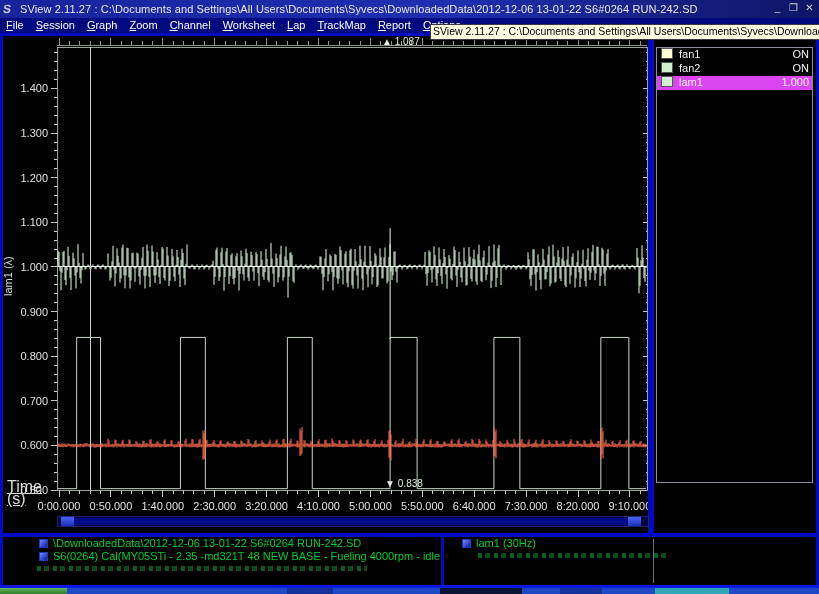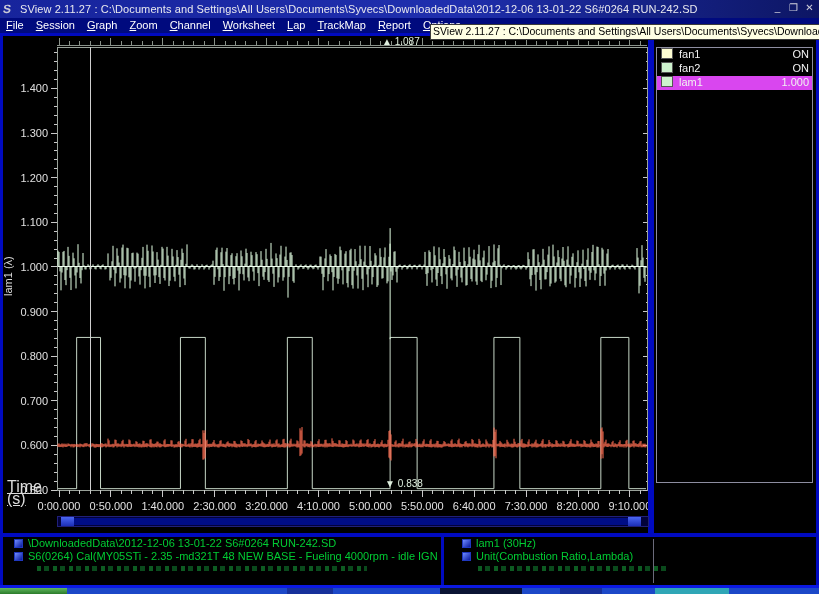--- a/index.html
+++ b/index.html
@@ -39,21 +39,21 @@
   
   .scrollbar{position:absolute;left:54px;top:480px;width:590px;height:9px;background:#02023a;border:1px solid #20207a;}
   .sbfill{position:absolute;left:4px;top:1px;right:18px;height:7px;background:#000d86;}
   .sbhandle{position:absolute;top:0;width:13px;height:9px;background:linear-gradient(#4a66f2,#1c2fb6);}
   .sbhandle.left{left:3px;} .sbhandle.right{right:7px;}
   
   .statusbox{position:absolute;top:537px;height:48px;background:#000;overflow:hidden;}
   .statusbox.left{left:3px;width:438px;}
   .statusbox.right{left:444px;width:372px;}
   .srow{height:13px;line-height:13px;font-size:11px;color:#00cc33;white-space:nowrap;display:flex;align-items:center;}
-  .statusbox.left .srow{padding-left:11px;}
+  .statusbox.left .srow{padding-left:36px;}
   .statusbox.right .srow{padding-left:18px;}
   .sbullet{display:inline-block;width:7px;height:7px;margin-right:5px;flex:none;
     background:linear-gradient(135deg,#6f8cff,#0a1a9e);border:1px solid #2038c0;}
   .smudge{height:5px;margin:3px 0 0 34px;
     background:repeating-linear-gradient(90deg,#0d5c22 0 4px,transparent 4px 7px,#0a4a1c 7px 12px,transparent 12px 16px);}
   .vdivider{position:absolute;left:209px;top:2px;width:1px;height:44px;background:#6a6a7a;}
   
   .bottomband{position:absolute;left:0;top:585px;width:819px;height:3px;background:#0b19e2;}
   .taskbar{position:absolute;left:0;top:588px;width:819px;height:6px;background:#1c48c8;}
   .startbtn{position:absolute;left:0;top:0;width:67px;height:6px;background:linear-gradient(#62b85e,#2b7b2b);}
@@ -160,21 +160,20 @@
   </div>
 
   <div class="statusbox left" id="statusleft">
       <div class="srow"><span class="sbullet"></span>\DownloadedData\2012-12-06 13-01-22 S6#0264 RUN-242.SD</div>
       <div class="srow"><span class="sbullet"></span>S6(0264) Cal(MY05STi - 2.35 -md321T 48 NEW BASE - Fueling 4000rpm - idle IGN =1.5)</div>
       <div class="smudge" style="width: 330px;"></div>
     </div>
   <div class="statusbox right" id="statusright">
     <div class="vdivider"></div>
   <div class="srow"><span class="sbullet"></span>lam1 (30Hz)</div>
-      <div class="srow"><span class="sbullet"></span>Unit(Combustion Ratio,Lambda)</div>
       <div class="smudge" style="width: 190px;"></div>
     </div>
 
   <div class="bottomband"></div>
   <div class="taskbar">
     <div class="startbtn"></div>
     <div class="tbseg" style="left:287px;width:46px;background:#16309a;"></div>
     <div class="tbseg" style="left:440px;width:82px;background:#0a1434;"></div>
     <div class="tbseg" style="left:560px;width:42px;background:#16309a;"></div>
     <div class="tbseg" style="left:655px;width:74px;background:#2fa6b6;"></div>

